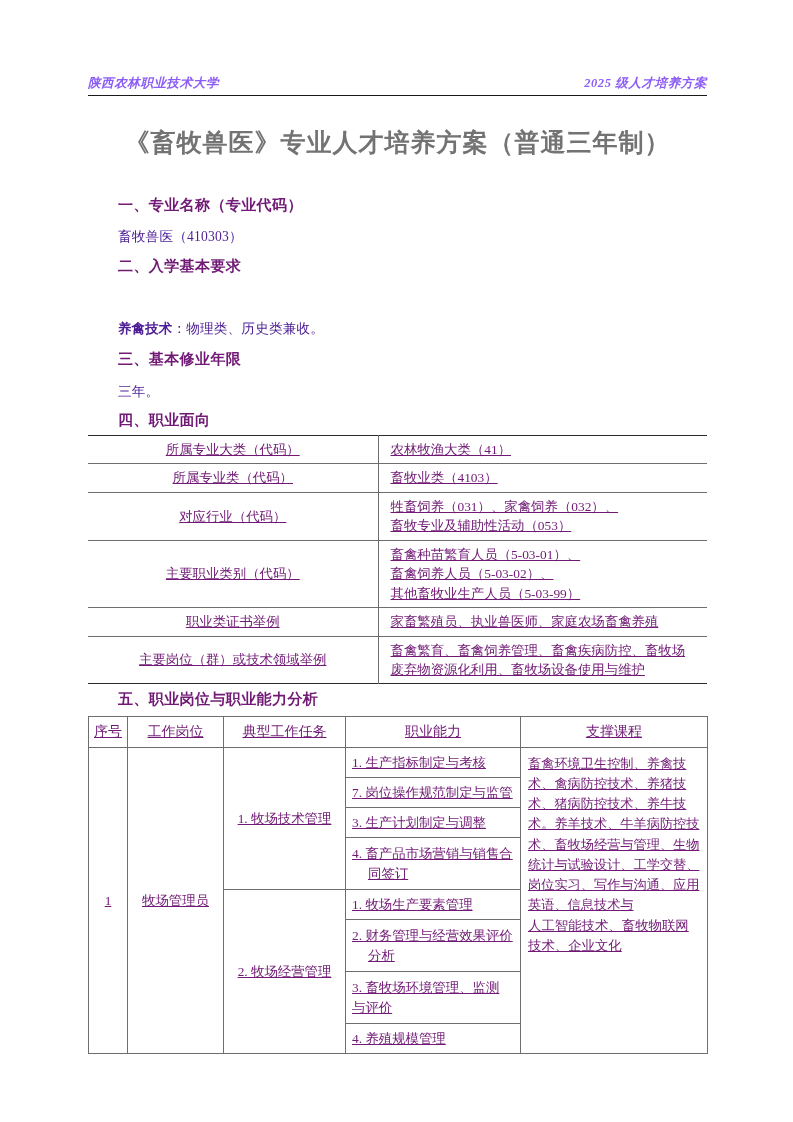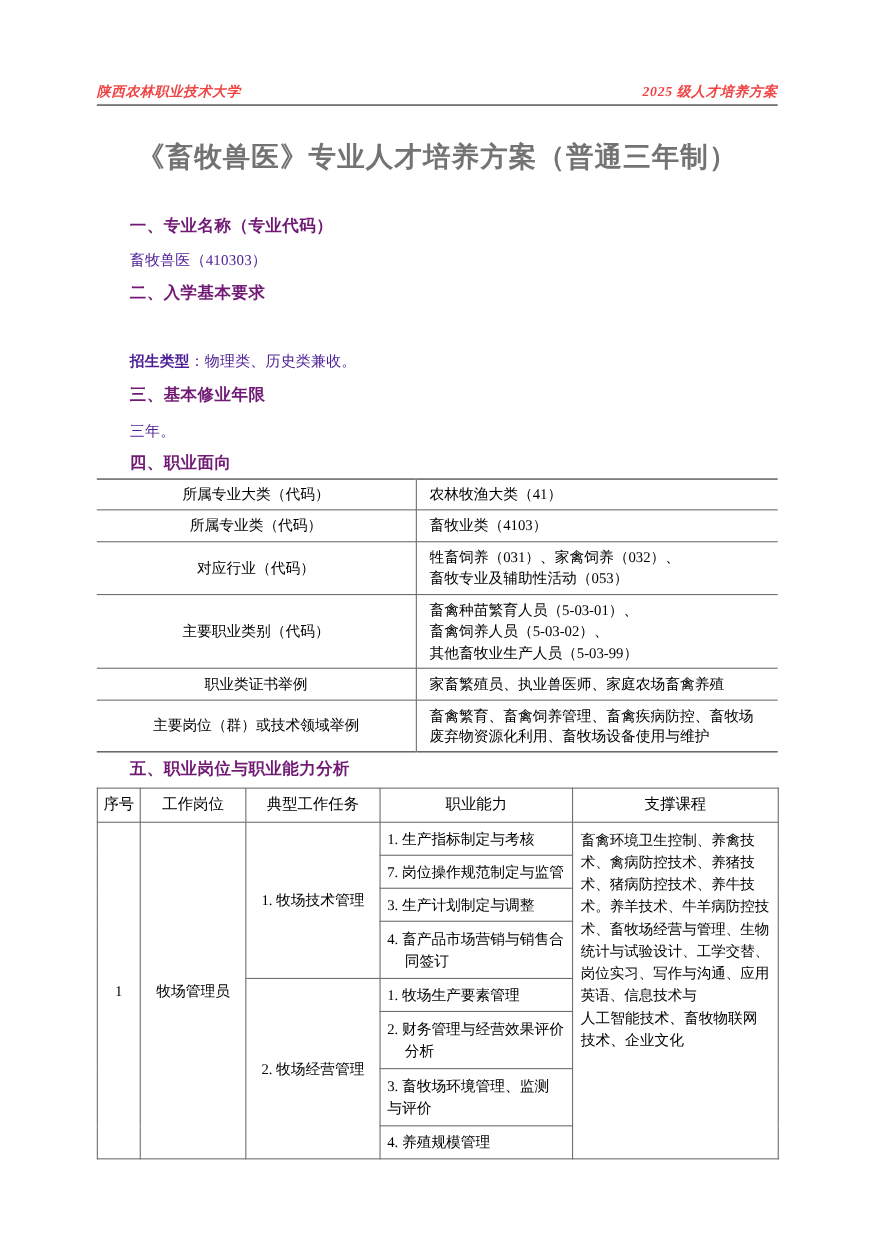--- a/index.html
+++ b/index.html
@@ -35,21 +35,21 @@
     border-bottom: 1.6px solid #1a1a1a;
     padding-bottom: 3px;
     box-sizing: border-box;
   }
   .runhead .hl, .runhead .hr {
     font-family: "Liberation Serif", "DejaVu Serif", serif;
     font-style: italic;
     font-weight: bold;
     font-size: 12.5px;
     letter-spacing: 0.6px;
-    color: #ef4444;
+    color: #8b5cf6;
     white-space: nowrap;
   }
 
   
   .doc-title {
     position: absolute;
     left: 88px;
     top: 126px;
     width: 619px;
     text-align: center;
@@ -87,21 +87,22 @@
     font-weight: bold;
     font-size: 13.4px;
   }
 
   
   table.doc-table {
     position: absolute;
     border-collapse: collapse;
     table-layout: fixed;
     font-family: "Liberation Serif", "DejaVu Serif", serif;
-    color: #000000;
+    color: #701a75;
+    text-decoration: underline;
   }
   table.doc-table td, table.doc-table th {
     border: 1px solid #6e6e6e;
     padding: 4px 8px;
     font-weight: normal;
     font-size: 13.4px;
     line-height: 1.45;
     vertical-align: middle;
     box-sizing: border-box;
   }
@@ -192,21 +193,21 @@
     <span class="hl">陕西农林职业技术大学</span>
     <span class="hr">2025 级人才培养方案</span>
   </div>
 
   <div class="doc-title">《畜牧兽医》专业人才培养方案（普通三年制）</div>
 
   <div class="sec-h" style="top:196px;">一、专业名称（专业代码）</div>
   <div class="para" style="top:228px;">畜牧兽医（410303）</div>
 
   <div class="sec-h" style="top:257px;">二、入学基本要求</div>
-  <div class="para" style="top:320px;"><span class="lbl">招生类型</span><span>：物理类、历史类兼收。</span></div>
+  <div class="para" style="top:320px;"><span class="lbl">养禽技术</span><span>：物理类、历史类兼收。</span></div>
 
   <div class="sec-h" style="top:350px;">三、基本修业年限</div>
   <div class="para" style="top:383px;">三年。</div>
 
   <div class="sec-h" style="top:411px;">四、职业面向</div>
 
   <table class="doc-table" id="table-occupation">
     <tbody>
       <tr>
         <td class="lcell">所属专业大类（代码）</td>

